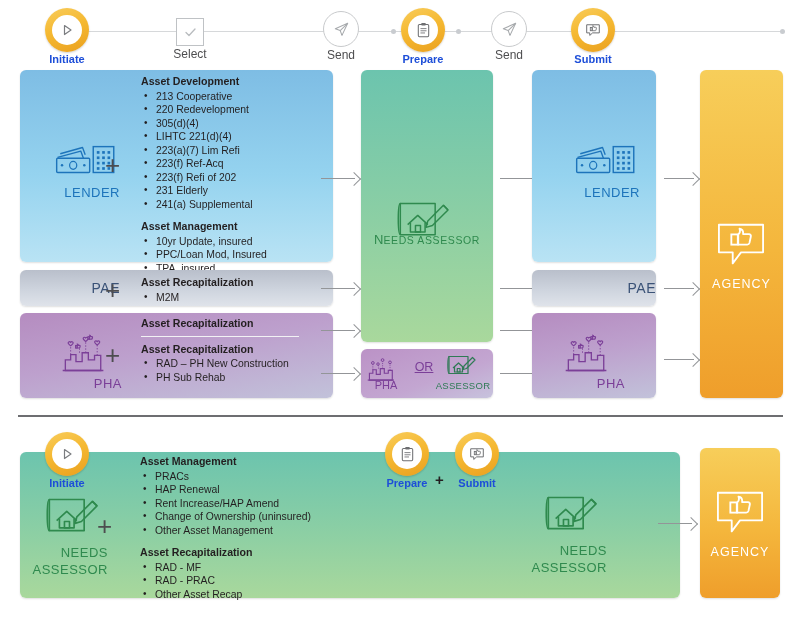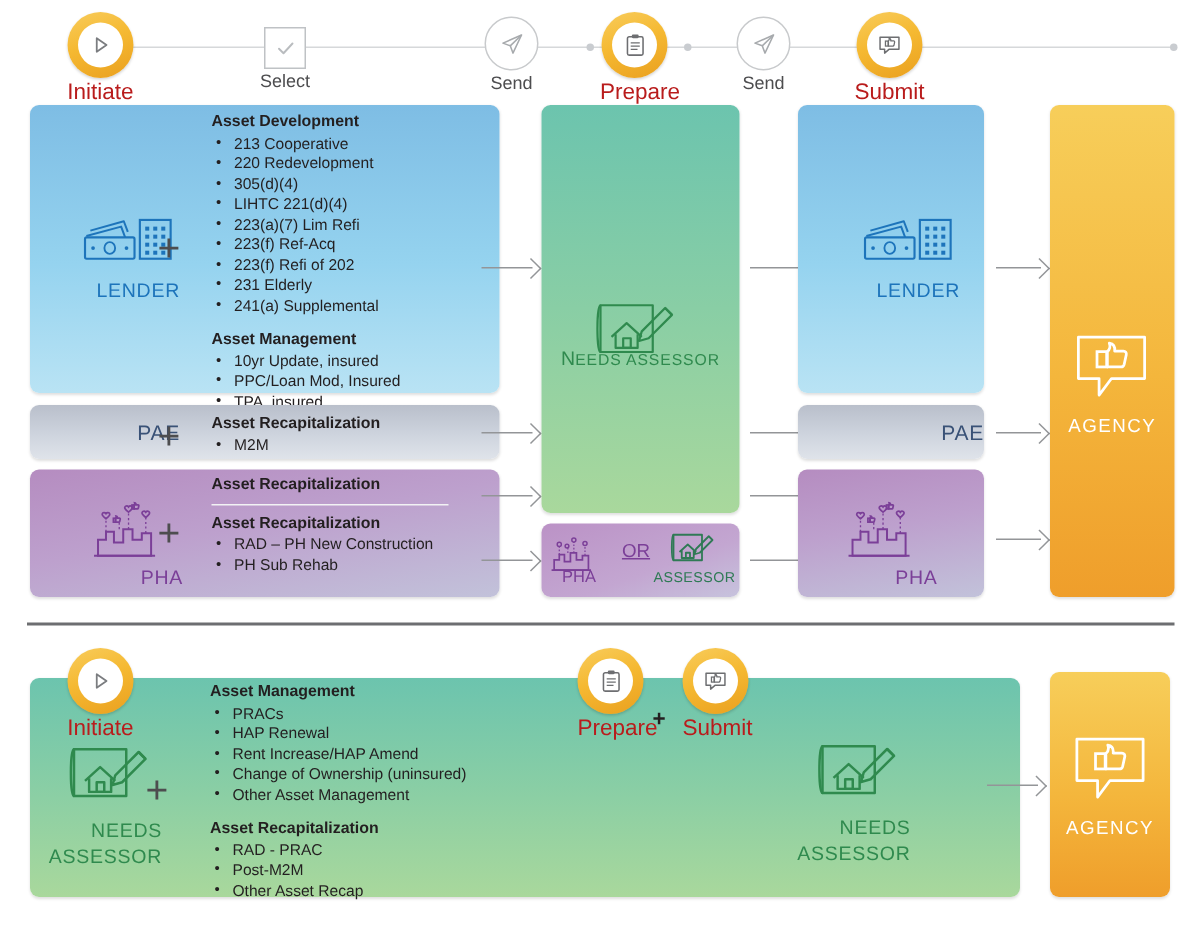--- a/index.html
+++ b/index.html
@@ -6,21 +6,21 @@
   body{
     width:800px;height:618px;position:relative;overflow:hidden;
     font-family:"Liberation Sans","DejaVu Sans",sans-serif;
     color:#231f20;
   }
   
   .rail-line{position:absolute;height:1px;background:#d6d8da;}
   .rail-dot{position:absolute;width:5px;height:5px;border-radius:50%;background:#c9ccd0;}
   .step{position:absolute;text-align:center;}
   .step .cap{
-    font-size:15px;font-weight:normal;color:#b91c1c;margin-top:1px;white-space:nowrap;
+    font-size:11px;font-weight:bold;color:#1d4ed8;margin-top:1px;white-space:nowrap;
   }
   .step.minor .cap{font-size:12px;font-weight:normal;color:#4d4d4f;}
   .ring{
     width:44px;height:44px;border-radius:50%;
     background:linear-gradient(160deg,#f8cc5c 0%,#f5b932 45%,#eaa01f 100%);
     display:flex;align-items:center;justify-content:center;margin:0 auto;
     box-shadow:0 1px 2px rgba(0,0,0,.18);
   }
   .ring .inner{
     width:30px;height:30px;border-radius:50%;background:#fff;
@@ -485,22 +485,22 @@
 
 <div class="listwrap" style="left:140px;top:455px;">
   <div class="lhead">Asset Management</div>
   <div class="litem">PRACs</div>
   <div class="litem">HAP Renewal</div>
   <div class="litem">Rent Increase/HAP Amend</div>
   <div class="litem">Change of Ownership (uninsured)</div>
   <div class="litem">Other Asset Management</div>
   <div class="gap"></div>
   <div class="lhead">Asset Recapitalization</div>
+  <div class="litem">RAD - MF</div>
   <div class="litem">RAD - PRAC</div>
-  <div class="litem">Post-M2M</div>
   <div class="litem">Other Asset Recap</div>
 </div>
 
 <div class="entity" style="left:517px;top:490px;width:90px;">
   <svg width="66" height="48" viewBox="0 0 72 52">
     <g fill="none" stroke="#2f8a4e" stroke-width="1.8" stroke-linejoin="round">
       <path d="M8 8 h38 v34 h-38 z"></path>
         <path d="M8 8 c-3 0-3 34 0 34"></path>
       <path d="M16 31 L27 21 L38 31"></path>
         <path d="M19 29 v10 h16 v-10"></path>

